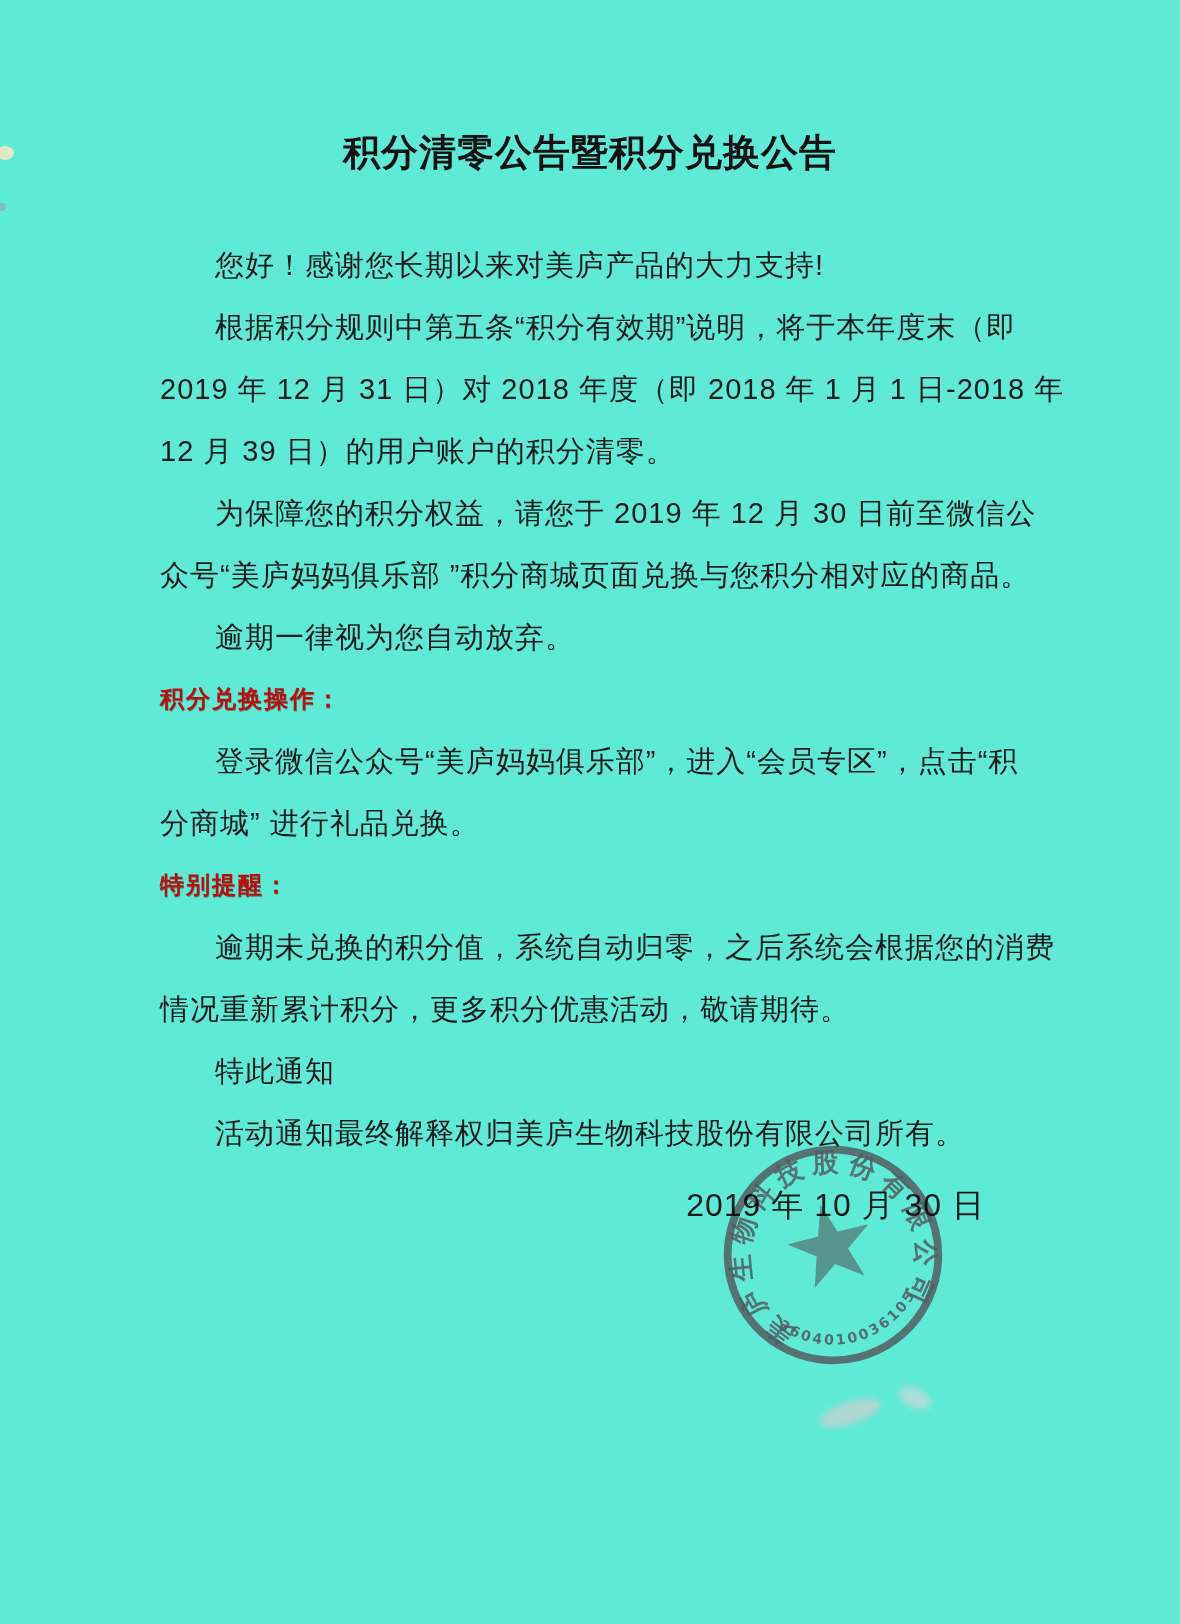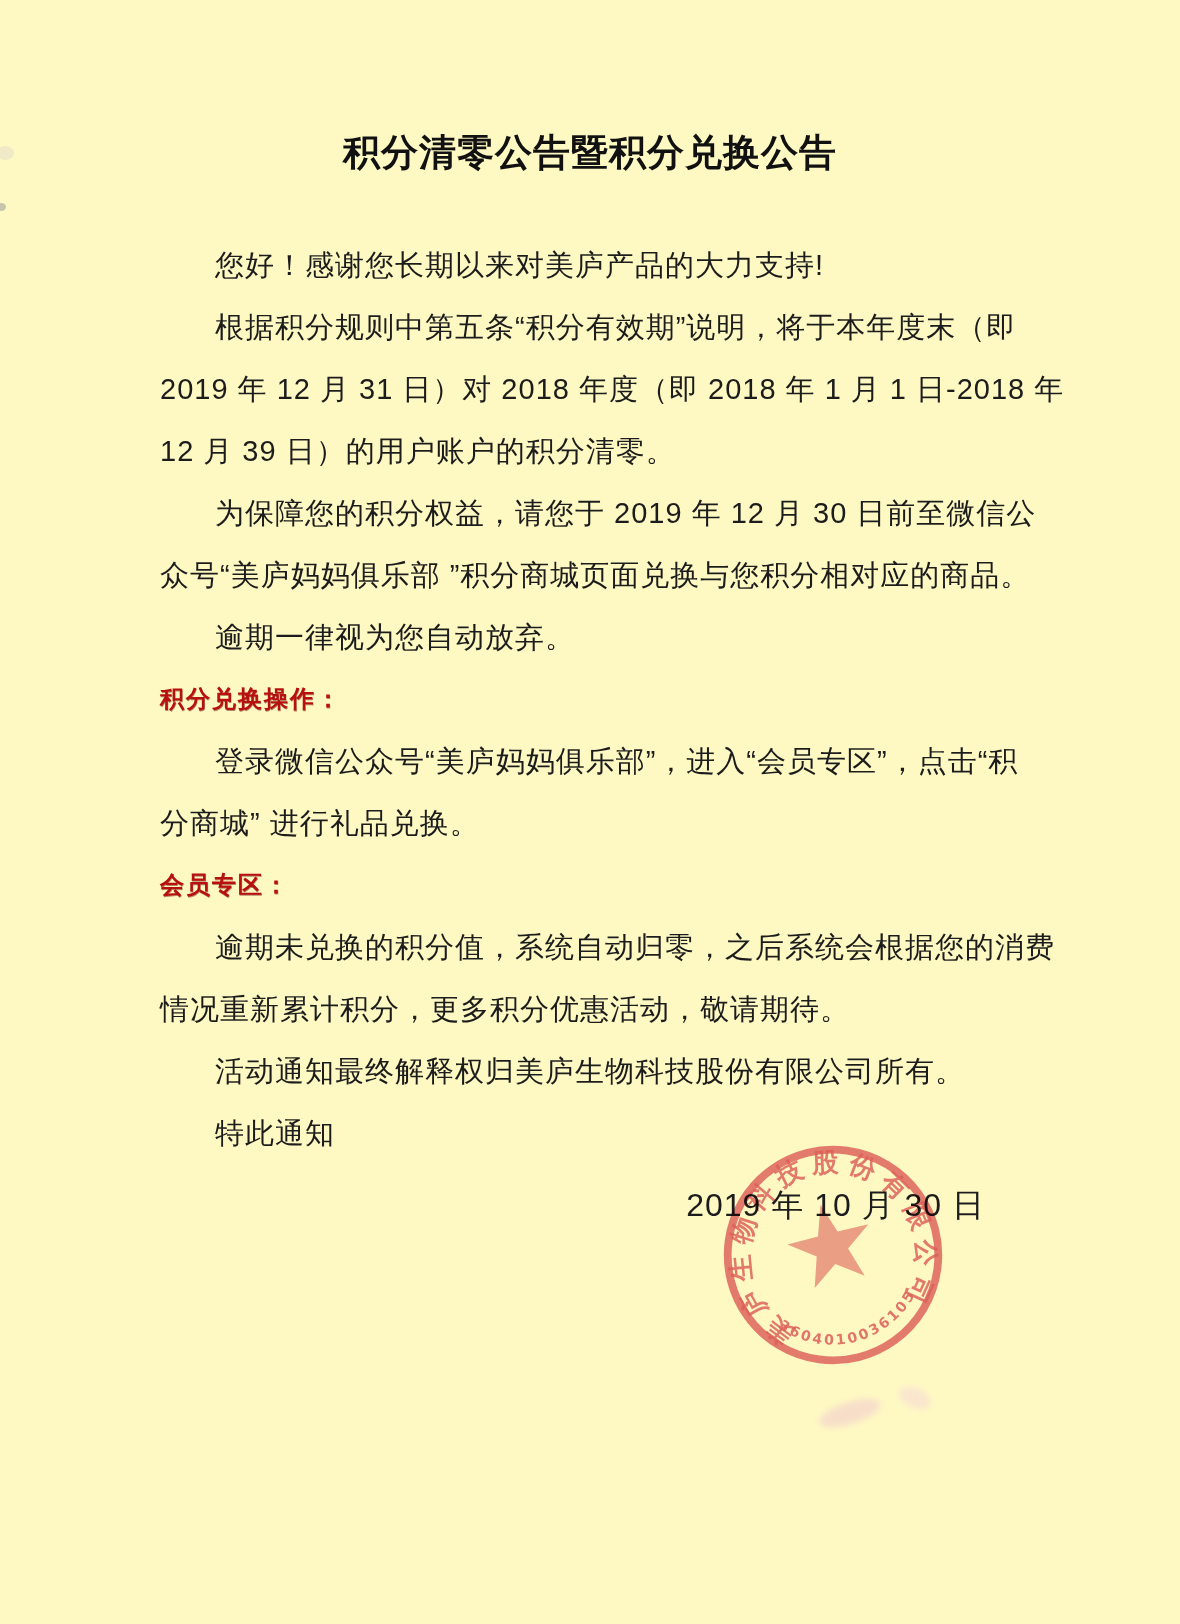--- a/index.html
+++ b/index.html
@@ -1,20 +1,20 @@
 <!DOCTYPE html>
 <html style="--seal: #d94f63; --seal-star: #e27a88;"><head>
 <meta charset="utf-8">
 <style>
   html,body{margin:0;padding:0;background:#e8e8e8;}
   .page{
     position:relative;
     width:1180px;height:1624px;
     margin:0 auto;
-    background:#fef9c3;
+    background:#5eead4;
     overflow:hidden;
     font-family:"Liberation Sans","DejaVu Sans",sans-serif;
     color:#1c1c1c;
   }
   .doc-title{
     position:absolute;
     top:128px;left:0;right:0;
     text-align:center;
     font-size:37px;
     font-weight:700;
@@ -84,25 +84,25 @@
         <div class="line indent gap-top">您好！感谢您长期以来对美庐产品的大力支持!</div>
         <div class="line indent">根据积分规则中第五条“积分有效期”说明，将于本年度末（即</div>
         <div class="line plain">2019 年 12 月 31 日）对 2018 年度（即 2018 年 1 月 1 日-2018 年</div>
         <div class="line plain">12 月 39 日）的用户账户的积分清零。</div>
         <div class="line indent">为保障您的积分权益，请您于 2019 年 12 月 30 日前至微信公</div>
         <div class="line plain">众号“美庐妈妈俱乐部 ”积分商城页面兑换与您积分相对应的商品。</div>
         <div class="line indent">逾期一律视为您自动放弃。</div>
         <div class="line heading">积分兑换操作：</div>
         <div class="line indent">登录微信公众号“美庐妈妈俱乐部”，进入“会员专区”，点击“积</div>
         <div class="line plain">分商城” 进行礼品兑换。</div>
-        <div class="line heading">会员专区：</div>
+        <div class="line heading">特别提醒：</div>
         <div class="line indent">逾期未兑换的积分值，系统自动归零，之后系统会根据您的消费</div>
         <div class="line plain">情况重新累计积分，更多积分优惠活动，敬请期待。</div>
+        <div class="line indent">特此通知</div>
         <div class="line indent">活动通知最终解释权归美庐生物科技股份有限公司所有。</div>
-        <div class="line indent">特此通知</div>
       </div>
     <div class="date-line">2019 年 10 月 30 日</div>
   </div>
 
   <div class="seal">
     <svg viewBox="0 0 240 240">
       <defs>
         <path id="arcTop" d="M 70.6 190.4 A 86 86 0 1 1 169.4 190.4" fill="none"></path>
         <path id="arcBottom" d="M 46.4 177.5 A 96 96 0 0 0 193.6 177.5" fill="none"></path>
       </defs>

